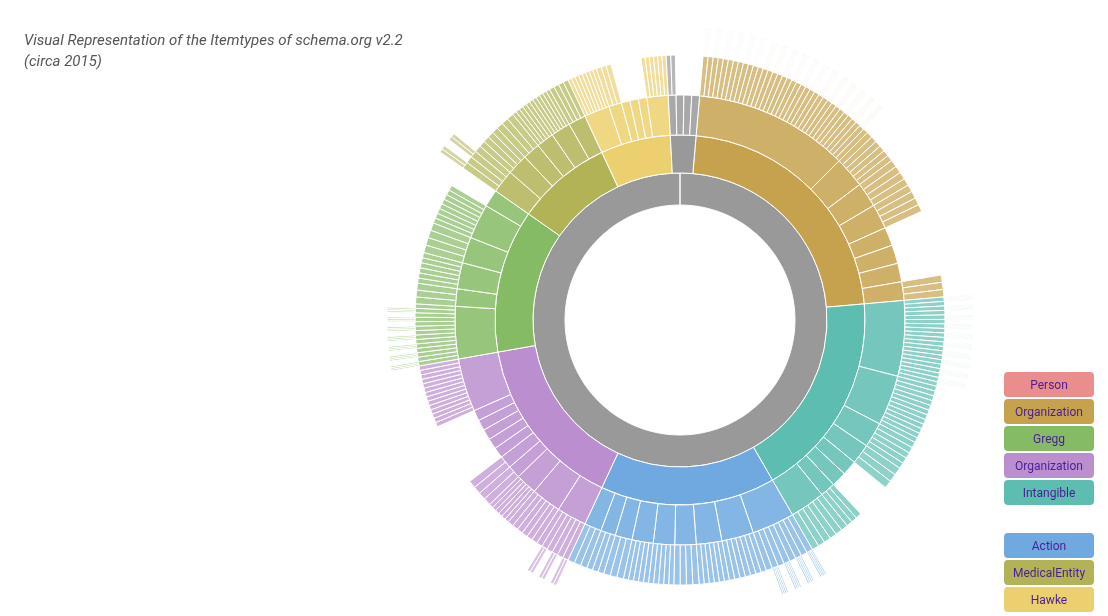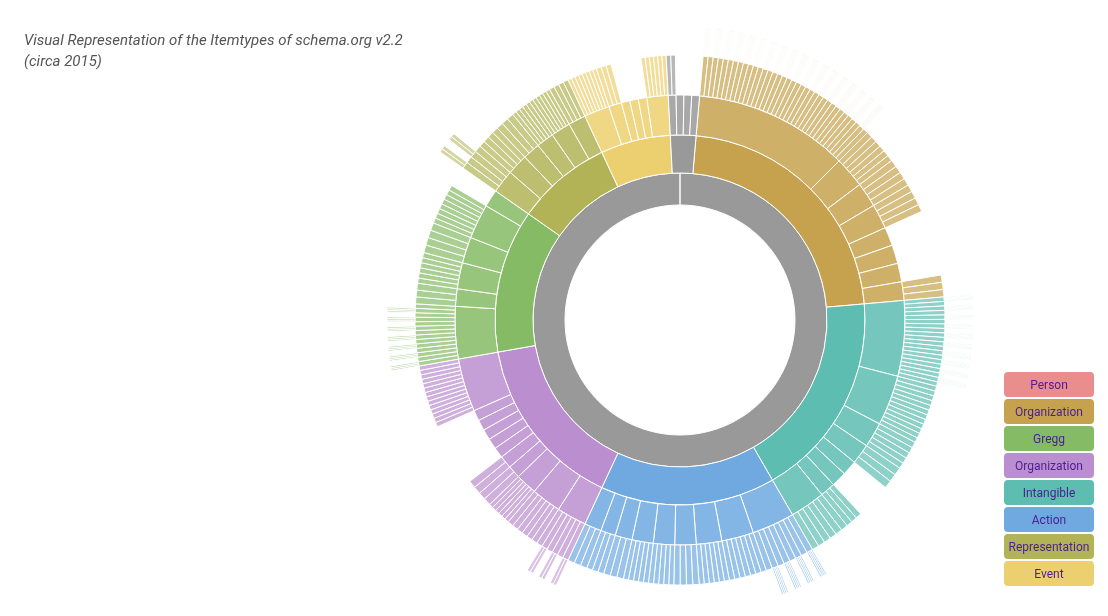--- a/index.html
+++ b/index.html
@@ -818,16 +818,16 @@
       <path d="M 311.7755901546624 85.3083546802209 A 225 225 0 0 1 319.610042118223 85.85619292935726 L 316.1238124083167 125.70398085302708 A 185 185 0 0 0 309.68215190494465 125.25353607040384 Z" fill="#999999" fill-opacity="0.85" stroke="#fff" stroke-width="1"></path>
     </svg>
 </div>
 
 <div class="legend" id="legend">
     <div class="legend-item" style="background: rgb(234, 141, 141);">Person</div>
     <div class="legend-item" style="background: rgb(198, 162, 79);">Organization</div>
     <div class="legend-item" style="background: rgb(133, 187, 101);">Gregg</div>
     <div class="legend-item" style="background: rgb(187, 143, 207);">Organization</div>
     <div class="legend-item" style="background: rgb(93, 189, 177); text-align: center;">Intangible</div>
-    <div class="legend-item" style="background: rgb(111, 169, 224);">Action</div>
-    <div class="legend-item" style="background: rgb(177, 179, 86);">Representation</div>
-    <div class="legend-item" style="background: rgb(236, 208, 111);">Event</div>
+    <div class="legend-item" style="background: rgb(111, 169, 224); margin-top: 26px;">Action</div>
+    <div class="legend-item" style="background: rgb(177, 179, 86);">MedicalEntity</div>
+    <div class="legend-item" style="background: rgb(236, 208, 111);">Hawke</div>
   </div>
 
 </body></html>

